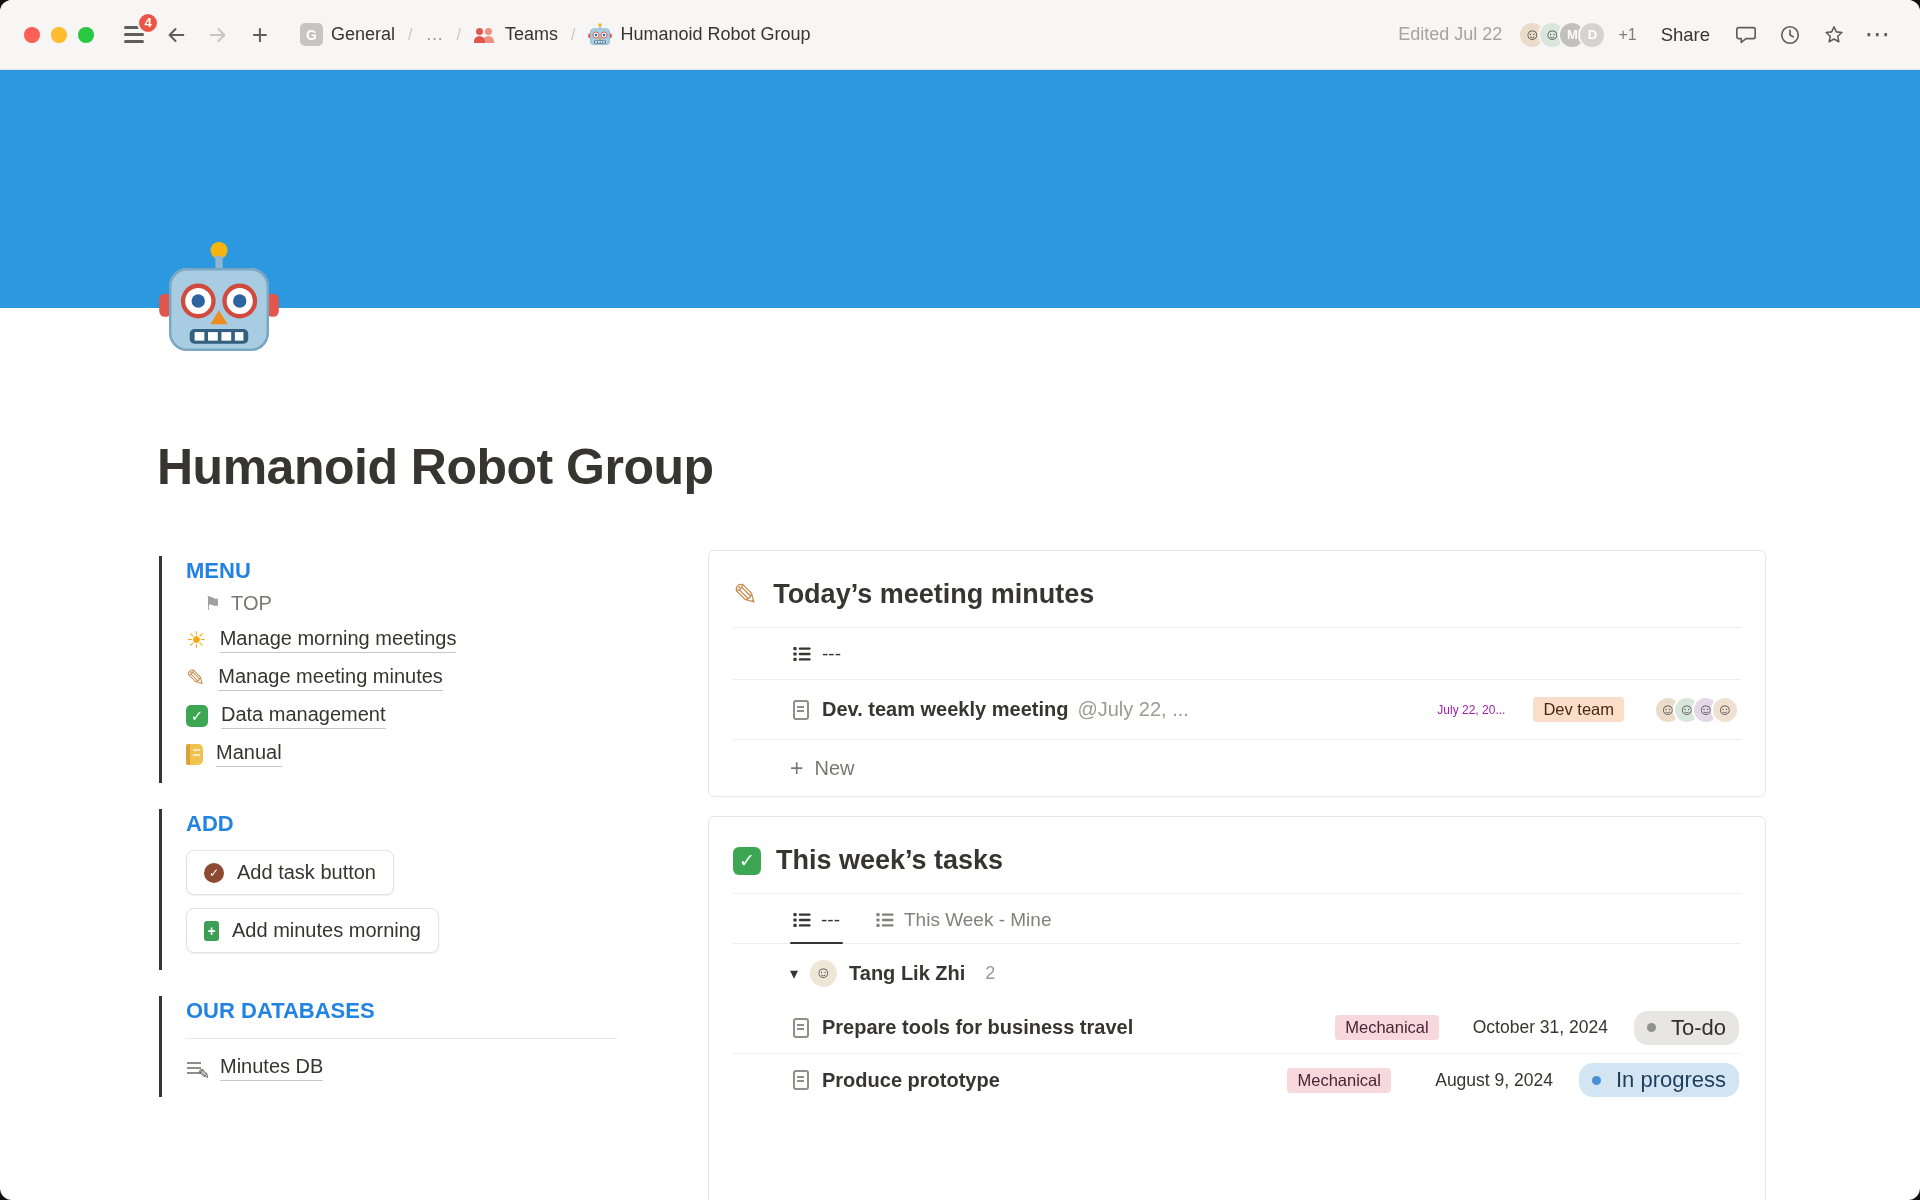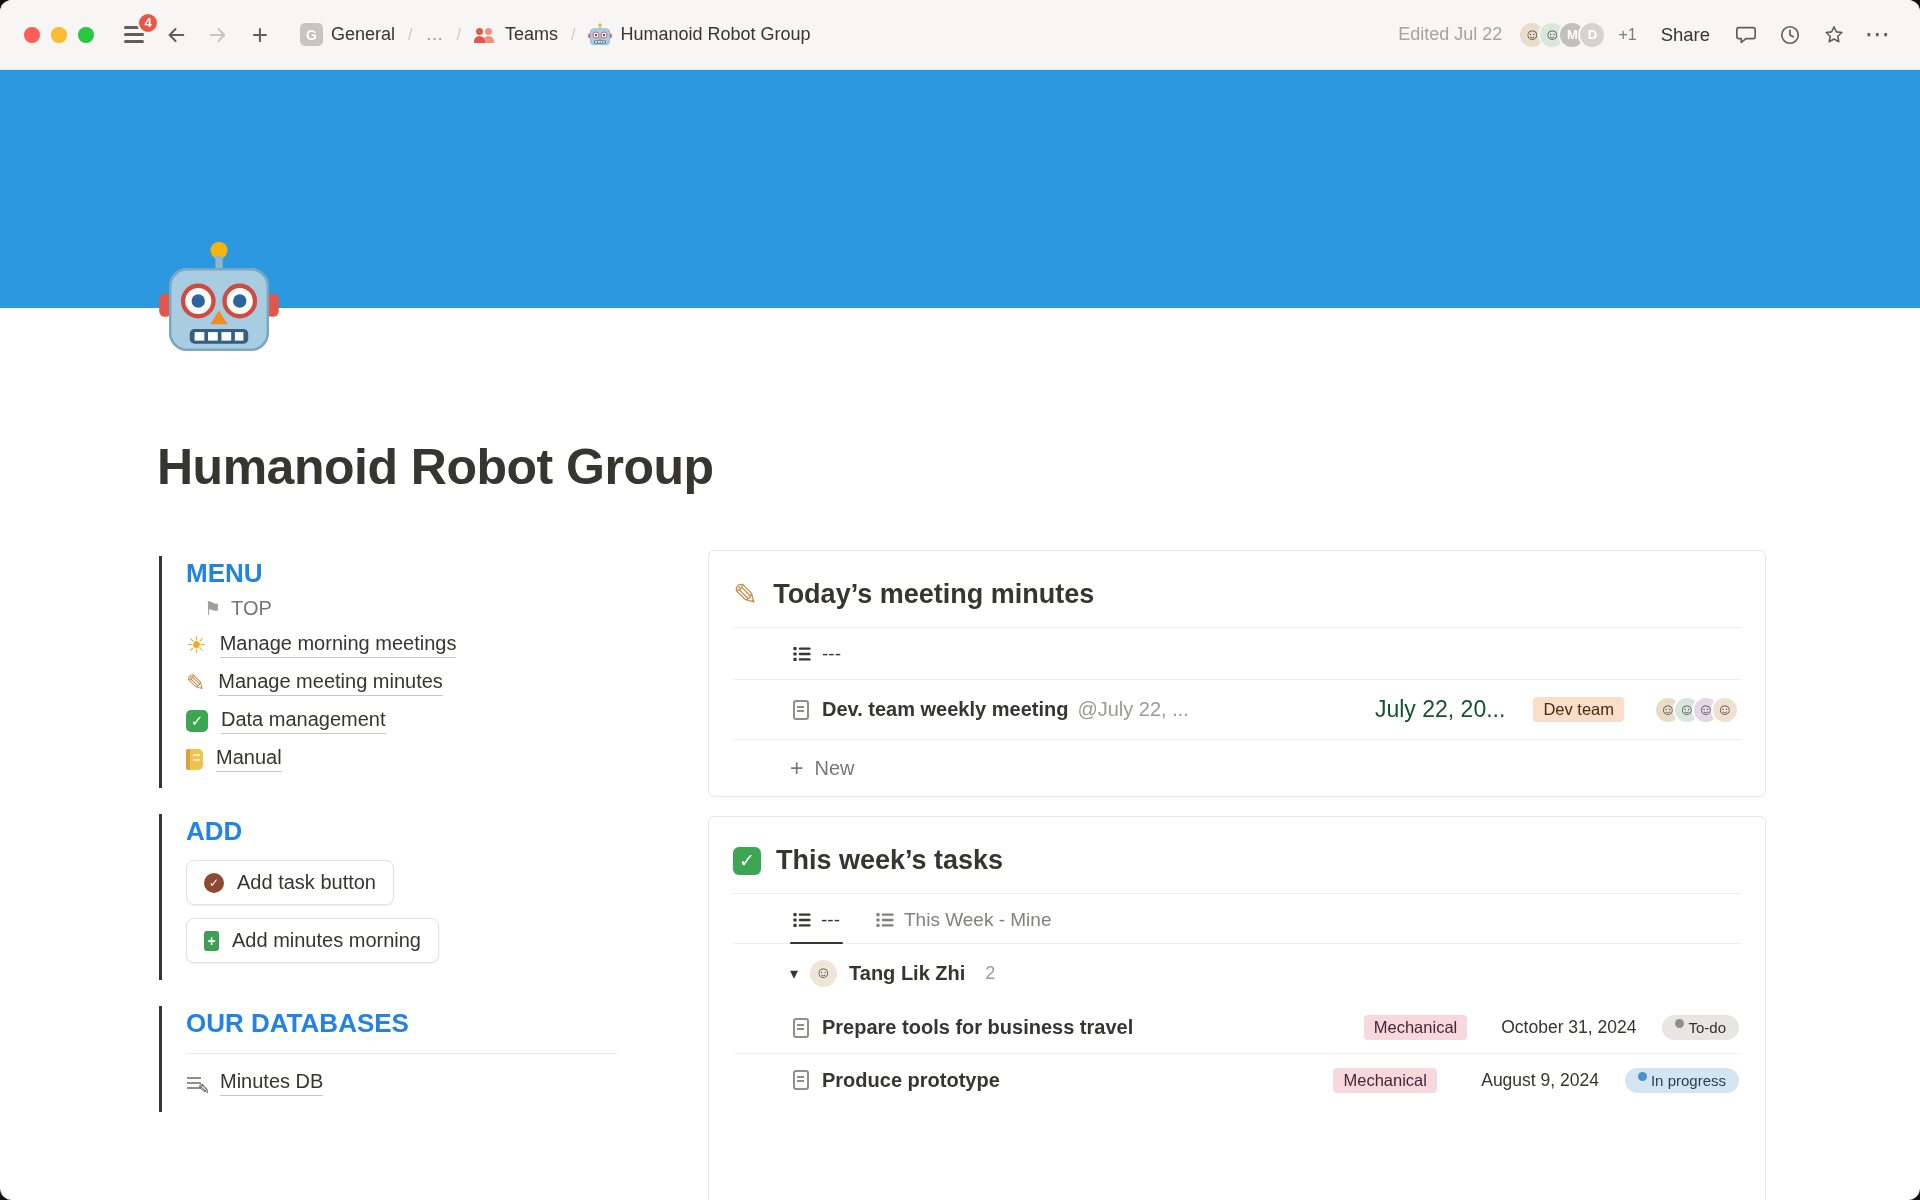--- a/index.html
+++ b/index.html
@@ -46,21 +46,21 @@
 
   
   .cover{position:absolute;top:70px;left:0;right:0;height:238px;background:#2b98e0}
   .page-icon{position:absolute;left:158px;top:240px;width:122px;height:122px;z-index:5}
   .page-icon svg{width:122px;height:122px}
   h1.page-title{position:absolute;left:157px;top:438px;font-size:50px;font-weight:700;letter-spacing:-0.5px;color:#37352f}
 
   
   .left-col{position:absolute;left:159px;top:556px;width:458px}
   .quote-section{border-left:3px solid #37352f;padding:2px 0 4px 24px;margin-bottom:26px}
-  .section-heading{color:#2383e2;font-size:26px;font-weight:700;margin-bottom:8px}
+  .section-heading{color:#2383e2;font-size:22px;font-weight:700;margin-bottom:8px}
   .top-row{display:flex;align-items:center;gap:10px;color:#787774;font-size:20px;margin:8px 0 12px 18px;cursor:pointer;width:max-content}
   .flag-icon{color:#a2a09d;font-size:19px}
   .menu-item{display:flex;align-items:center;gap:13px;margin:12px 0;font-size:20px;cursor:pointer;width:max-content}
   .ulink{border-bottom:1px solid rgba(55,53,47,.28);padding-bottom:2px}
   .sun-icon{color:#f6a818;font-size:23px;line-height:1}
   .pencil-icon{color:#c98a4b;font-size:23px;line-height:1}
   .check-sq{width:22px;height:22px;background:#3da653;border-radius:5px;color:#fff;font-size:15px;font-weight:700;display:flex;align-items:center;justify-content:center;flex:none}
   .ledger-icon{width:17px;height:21px;background:#f1c24d;border-radius:2px 5px 5px 2px;border-left:4px solid #d9a23a;position:relative;flex:none}
   .ledger-icon::after{content:"";position:absolute;left:3px;right:3px;top:5px;height:2px;background:rgba(255,255,255,.65);box-shadow:0 5px 0 rgba(255,255,255,.65)}
 
@@ -87,21 +87,21 @@
   .table-area{margin:0 24px;border-top:1px solid #ededeb}
 
   .view-row{display:flex;align-items:center;gap:11px;height:52px;padding-left:60px;border-bottom:1px solid #ededeb;color:#37352f;font-size:19px;font-weight:500}
   .listview-ic{width:18px;height:14px;fill:currentColor;flex:none}
 
   .data-row{display:flex;align-items:center;height:60px;padding:0 2px 0 60px;border-bottom:1px solid #ededeb;font-size:20px;cursor:pointer}
   .pagedoc-ic{width:16px;height:20px;border:2px solid #8f8e8b;border-radius:3px;position:relative;background:#fff;flex:none}
   .pagedoc-ic::before{content:"";position:absolute;left:2px;top:4px;width:7px;height:2px;background:#8f8e8b;box-shadow:0 4px 0 #8f8e8b}
   .row-title{font-weight:600;margin-left:13px;white-space:nowrap}
   .row-mention{color:#9b9a97;margin-left:9px;white-space:nowrap}
-  .row-date{margin-left:auto;font-size:23px;color:#14532d;white-space:nowrap}
+  .row-date{margin-left:auto;font-size:12px;color:#a21caf;white-space:nowrap}
   .tag{background:#fadec9;color:#49290e;font-size:16.5px;padding:3px 10px;border-radius:4px;margin-left:28px;white-space:nowrap}
   .tag.pink{background:#f6d8dd;color:#4c2337}
   .avatar-row{display:flex;margin-left:30px}
   .row-avatar{width:28px;height:28px;border-radius:50%;border:2px solid #fff;margin-left:-9px;display:flex;align-items:center;justify-content:center;font-size:16px;color:#4a4845}
   .row-avatar:first-child{margin-left:0}
   .ra1{background:#eadcc8}.ra2{background:#d9e6dc}.ra3{background:#e3d7e8}.ra4{background:#f0e0cf}
 
   .new-row{display:flex;align-items:center;gap:11px;height:56px;padding-left:57px;color:#787774;font-size:20px;cursor:pointer}
   .new-plus{font-size:23px;line-height:1}
 
@@ -112,21 +112,21 @@
 
   .group-row{display:flex;align-items:center;gap:12px;height:58px;padding-left:57px;font-size:20px}
   .tri{color:#37352f;font-size:16px;cursor:pointer}
   .group-avatar{width:27px;height:27px;border-radius:50%;background:#f0e6d8;display:flex;align-items:center;justify-content:center;font-size:16px;color:#4a4845}
   .group-name{font-weight:600}
   .group-count{color:#9b9a97;margin-left:8px;font-size:18px}
 
   .task-row{display:flex;align-items:center;height:52px;padding:0 2px 0 60px;font-size:20px;border-bottom:1px solid #f3f2f0;cursor:pointer}
   .task-row:last-child{border-bottom:none}
   .task-date{margin-left:34px;font-size:17.5px;min-width:128px;text-align:right;white-space:nowrap}
-  .status{display:flex;gap:4px;border-radius:14px;padding:4px 13px;font-size:15px;margin-left:26px;white-space:nowrap}
+  .status{display:flex;align-items:center;gap:15px;border-radius:14px;padding:4px 13px;font-size:22px;margin-left:26px;white-space:nowrap}
   .status .dot{width:9px;height:9px;border-radius:50%;flex:none}
   .status.gray{background:#e7e6e3;color:#32302c}.status.gray .dot{background:#90908c}
   .status.blue{background:#d3e5f2;color:#1c3e5d}.status.blue .dot{background:#4a90d3}
 </style>
 </head>
 <body>
 
 <svg width="0" height="0" style="position:absolute">
   <symbol id="robot" viewBox="0 0 100 100">
     <circle cx="50" cy="8.5" r="7" fill="#f6b40e"></circle>

